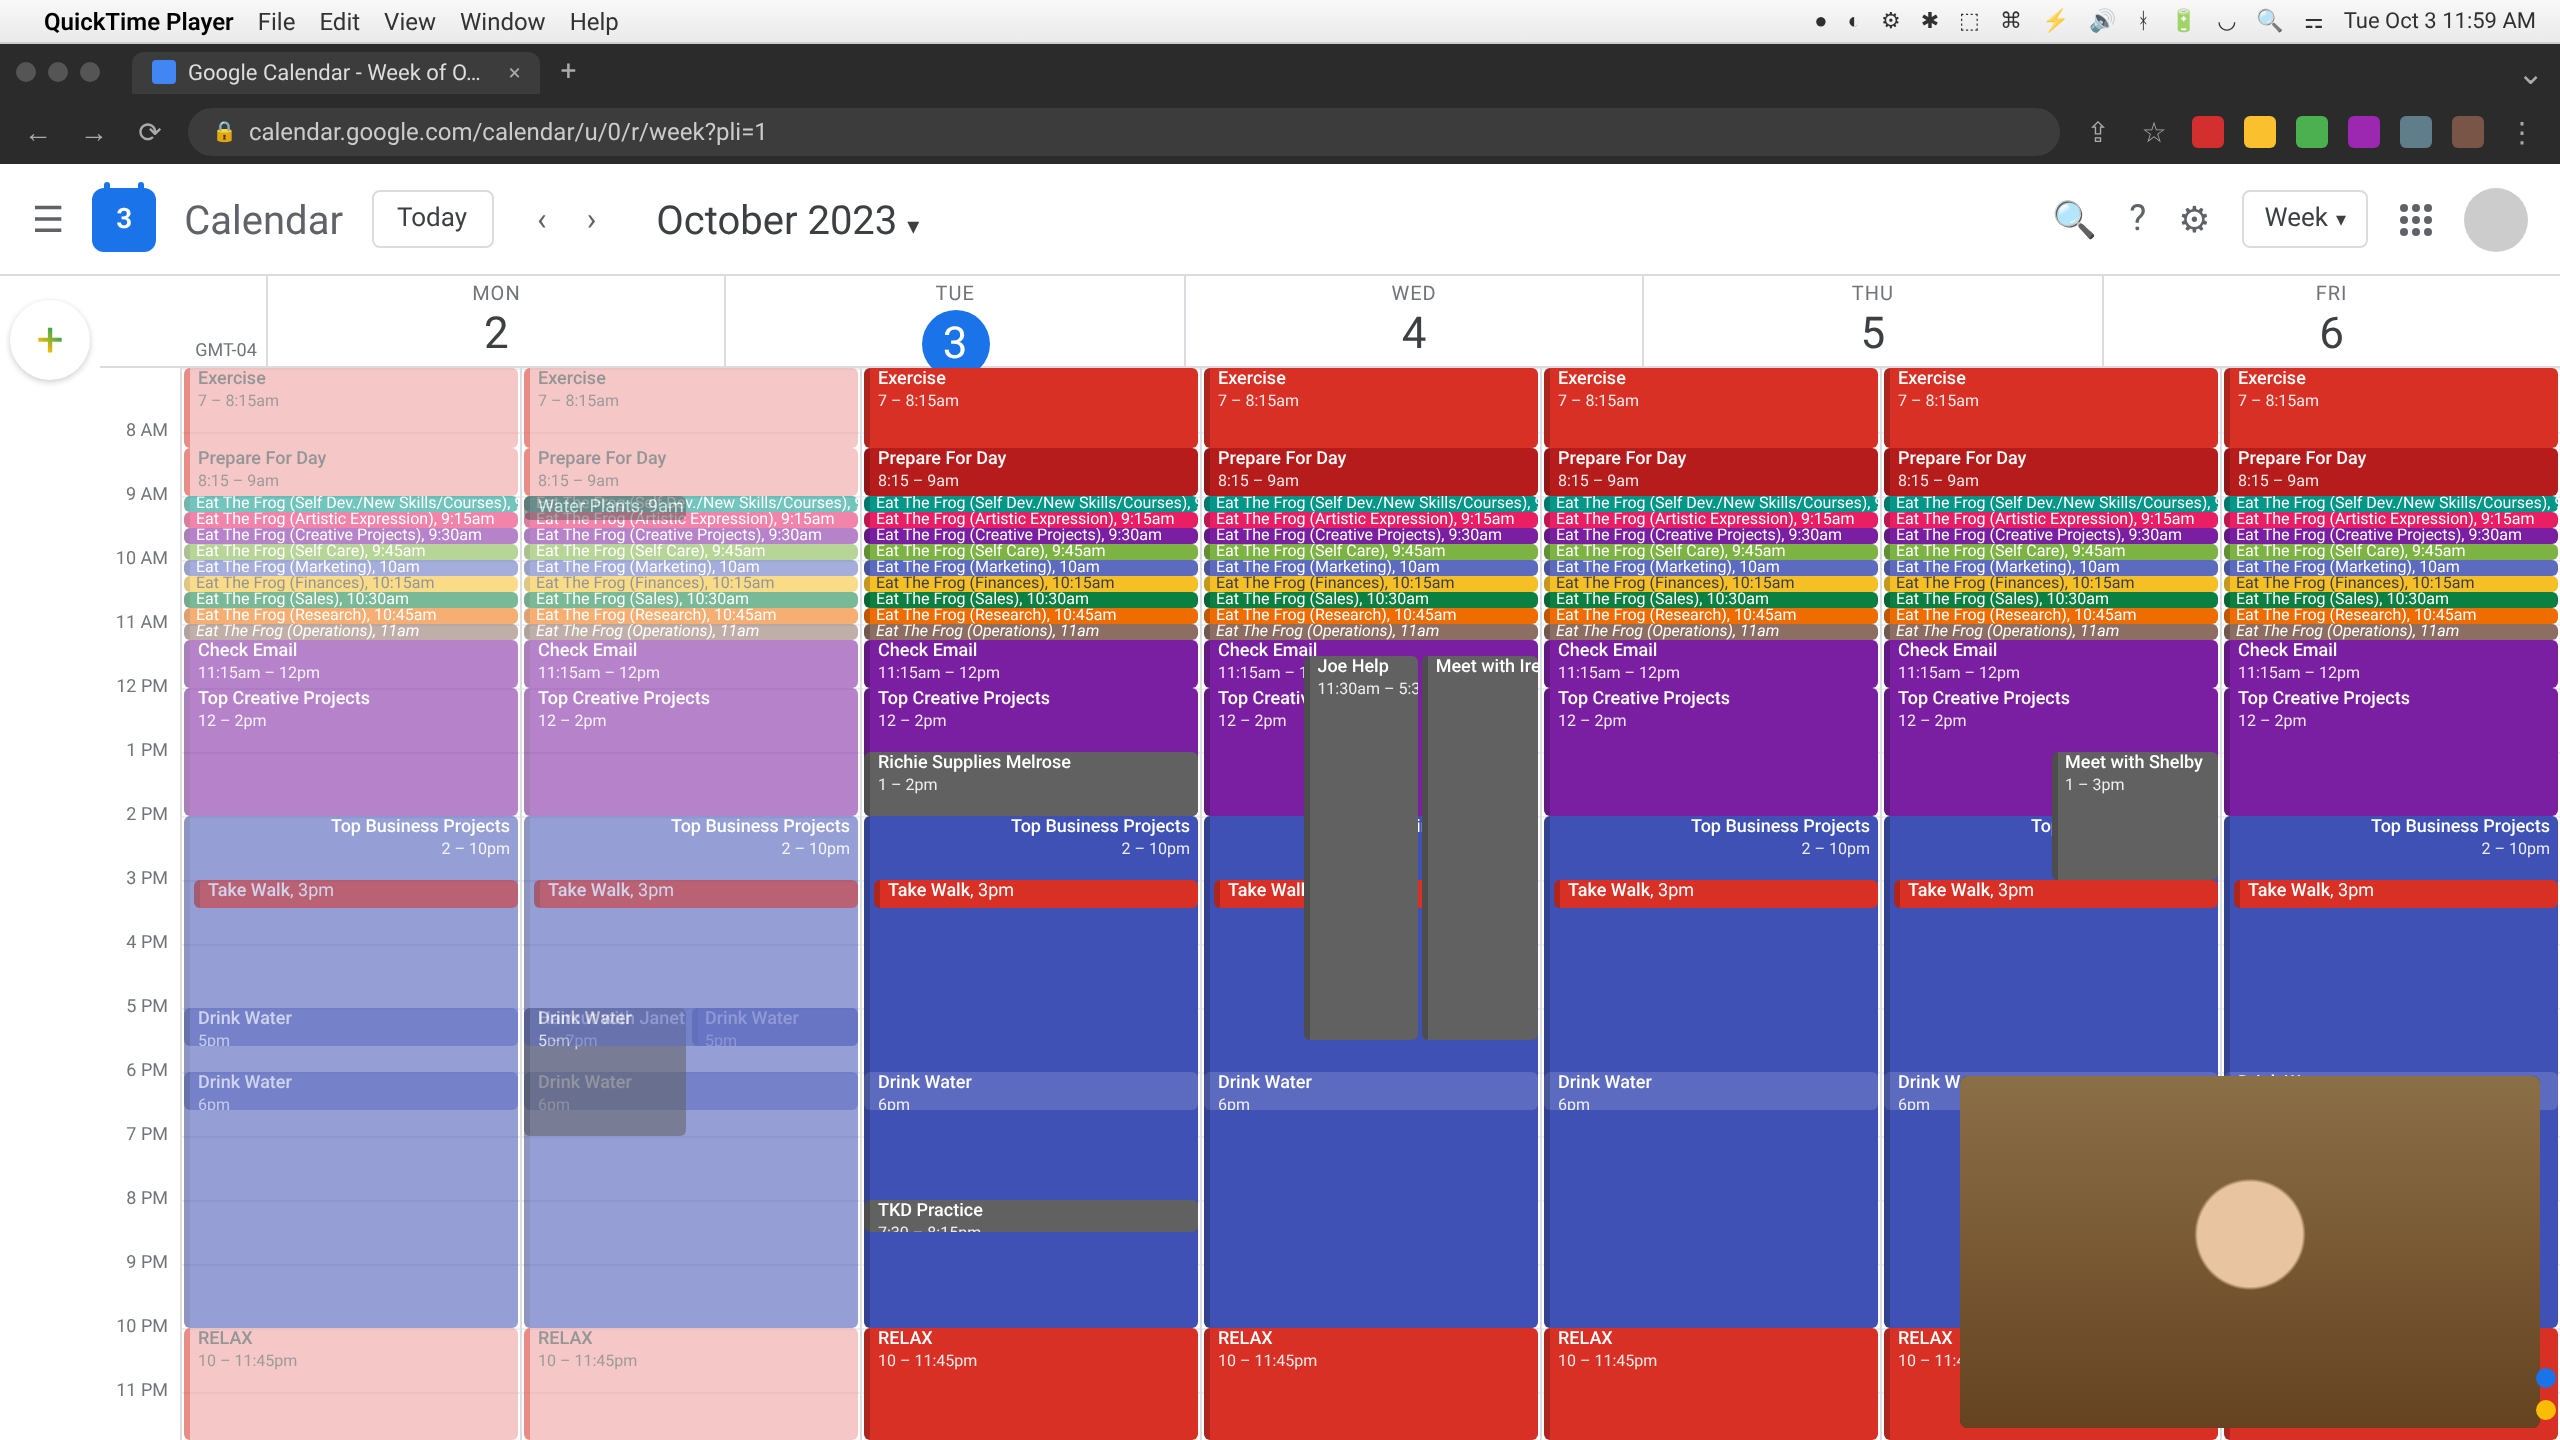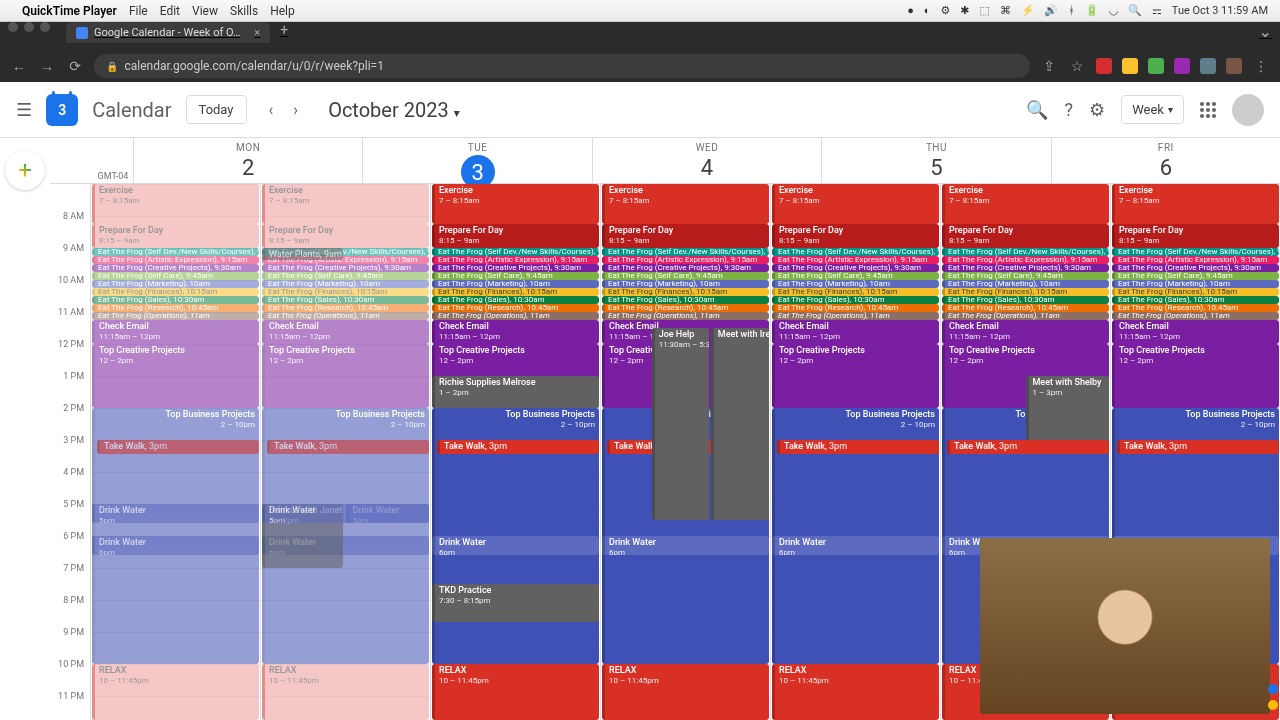--- a/index.html
+++ b/index.html
@@ -5,21 +5,21 @@
 * { margin: 0; padding: 0; box-sizing: border-box; font-family: -apple-system, BlinkMacSystemFont, 'Segoe UI', Roboto, Arial, sans-serif; }
 body { width: 1280px; height: 720px; overflow: hidden; background: #fff; }
 
 .menubar { height: 22px; background: linear-gradient(#f8f8f8, #eaeaea); display: flex; align-items: center; padding: 0 12px; font-size: 12px; border-bottom: 1px solid #ccc; }
 .menubar .apple { margin-right: 10px; }
 .menubar .app-name { font-weight: 600; margin-right: 12px; }
 .menubar .menu-item { margin-right: 12px; color: #333; }
 .menubar .right { margin-left: auto; display: flex; align-items: center; gap: 10px; font-size: 11px; }
 .menubar .right span { opacity: 0.8; }
 
-.browser-chrome { height: 28px; background: #2b2b2b; display: flex; align-items: flex-start; padding: 0 8px; text-decoration: underline; }
+.browser-chrome { height: 28px; background: #2b2b2b; display: flex; align-items: center; padding: 0 8px; }
 .traffic { display: flex; gap: 6px; margin-right: 16px; }
 .traffic span { width: 10px; height: 10px; border-radius: 50%; background: #555; }
 .tab { background: #3c3c3c; color: #ddd; font-size: 11px; padding: 4px 10px; border-radius: 6px 6px 0 0; display: flex; align-items: center; gap: 6px; }
 .tab-favicon { width: 12px; height: 12px; background: #4285f4; border-radius: 2px; }
 .tab-close { margin-left: 8px; color: #aaa; }
 .new-tab { color: #aaa; margin-left: 10px; font-size: 14px; }
 
 .url-bar { height: 32px; background: #2b2b2b; display: flex; align-items: center; padding: 0 10px; gap: 10px; }
 .url-bar .nav-btn { color: #aaa; font-size: 14px; width: 18px; text-align: center; }
 .url-field { flex: 1; background: #3c3c3c; border-radius: 14px; height: 24px; display: flex; align-items: center; padding: 0 12px; color: #ccc; font-size: 12px; }
@@ -92,21 +92,21 @@
 </style>
 </head>
 <body>
 
 <div class="menubar">
   <span class="apple"></span>
   <span class="app-name">QuickTime Player</span>
   <span class="menu-item">File</span>
   <span class="menu-item">Edit</span>
   <span class="menu-item">View</span>
-  <span class="menu-item">Skills</span>
+  <span class="menu-item">Window</span>
   <span class="menu-item">Help</span>
   <div class="right">
     <span>●</span>
     <span>◐</span>
     <span>⚙</span>
     <span>✱</span>
     <span>⬚</span>
     <span>⌘</span>
     <span>⚡</span>
     <span>🔊</span>
@@ -425,21 +425,21 @@
               <div class="time">6pm</div>
           </div>
             <div class="event c-red " style="top:480px;height:56px">
             <div class="title">RELAX</div>
               <div class="time">10 – 11:45pm</div>
           </div>
             <div class="event c-gray " style="top:192px;height:32px">
             <div class="title">Richie Supplies Melrose</div>
               <div class="time">1 – 2pm</div>
           </div>
-            <div class="event c-gray " style="top:400px;height:38px">
+            <div class="event c-gray " style="top:416px;height:16px">
             <div class="title">TKD Practice</div>
               <div class="time">7:30 – 8:15pm</div>
           </div>
           </div>
           <div class="day-column">
             <div class="hour-line"></div>
             <div class="hour-line"></div>
             <div class="hour-line"></div>
             <div class="hour-line"></div>
             <div class="hour-line"></div>

